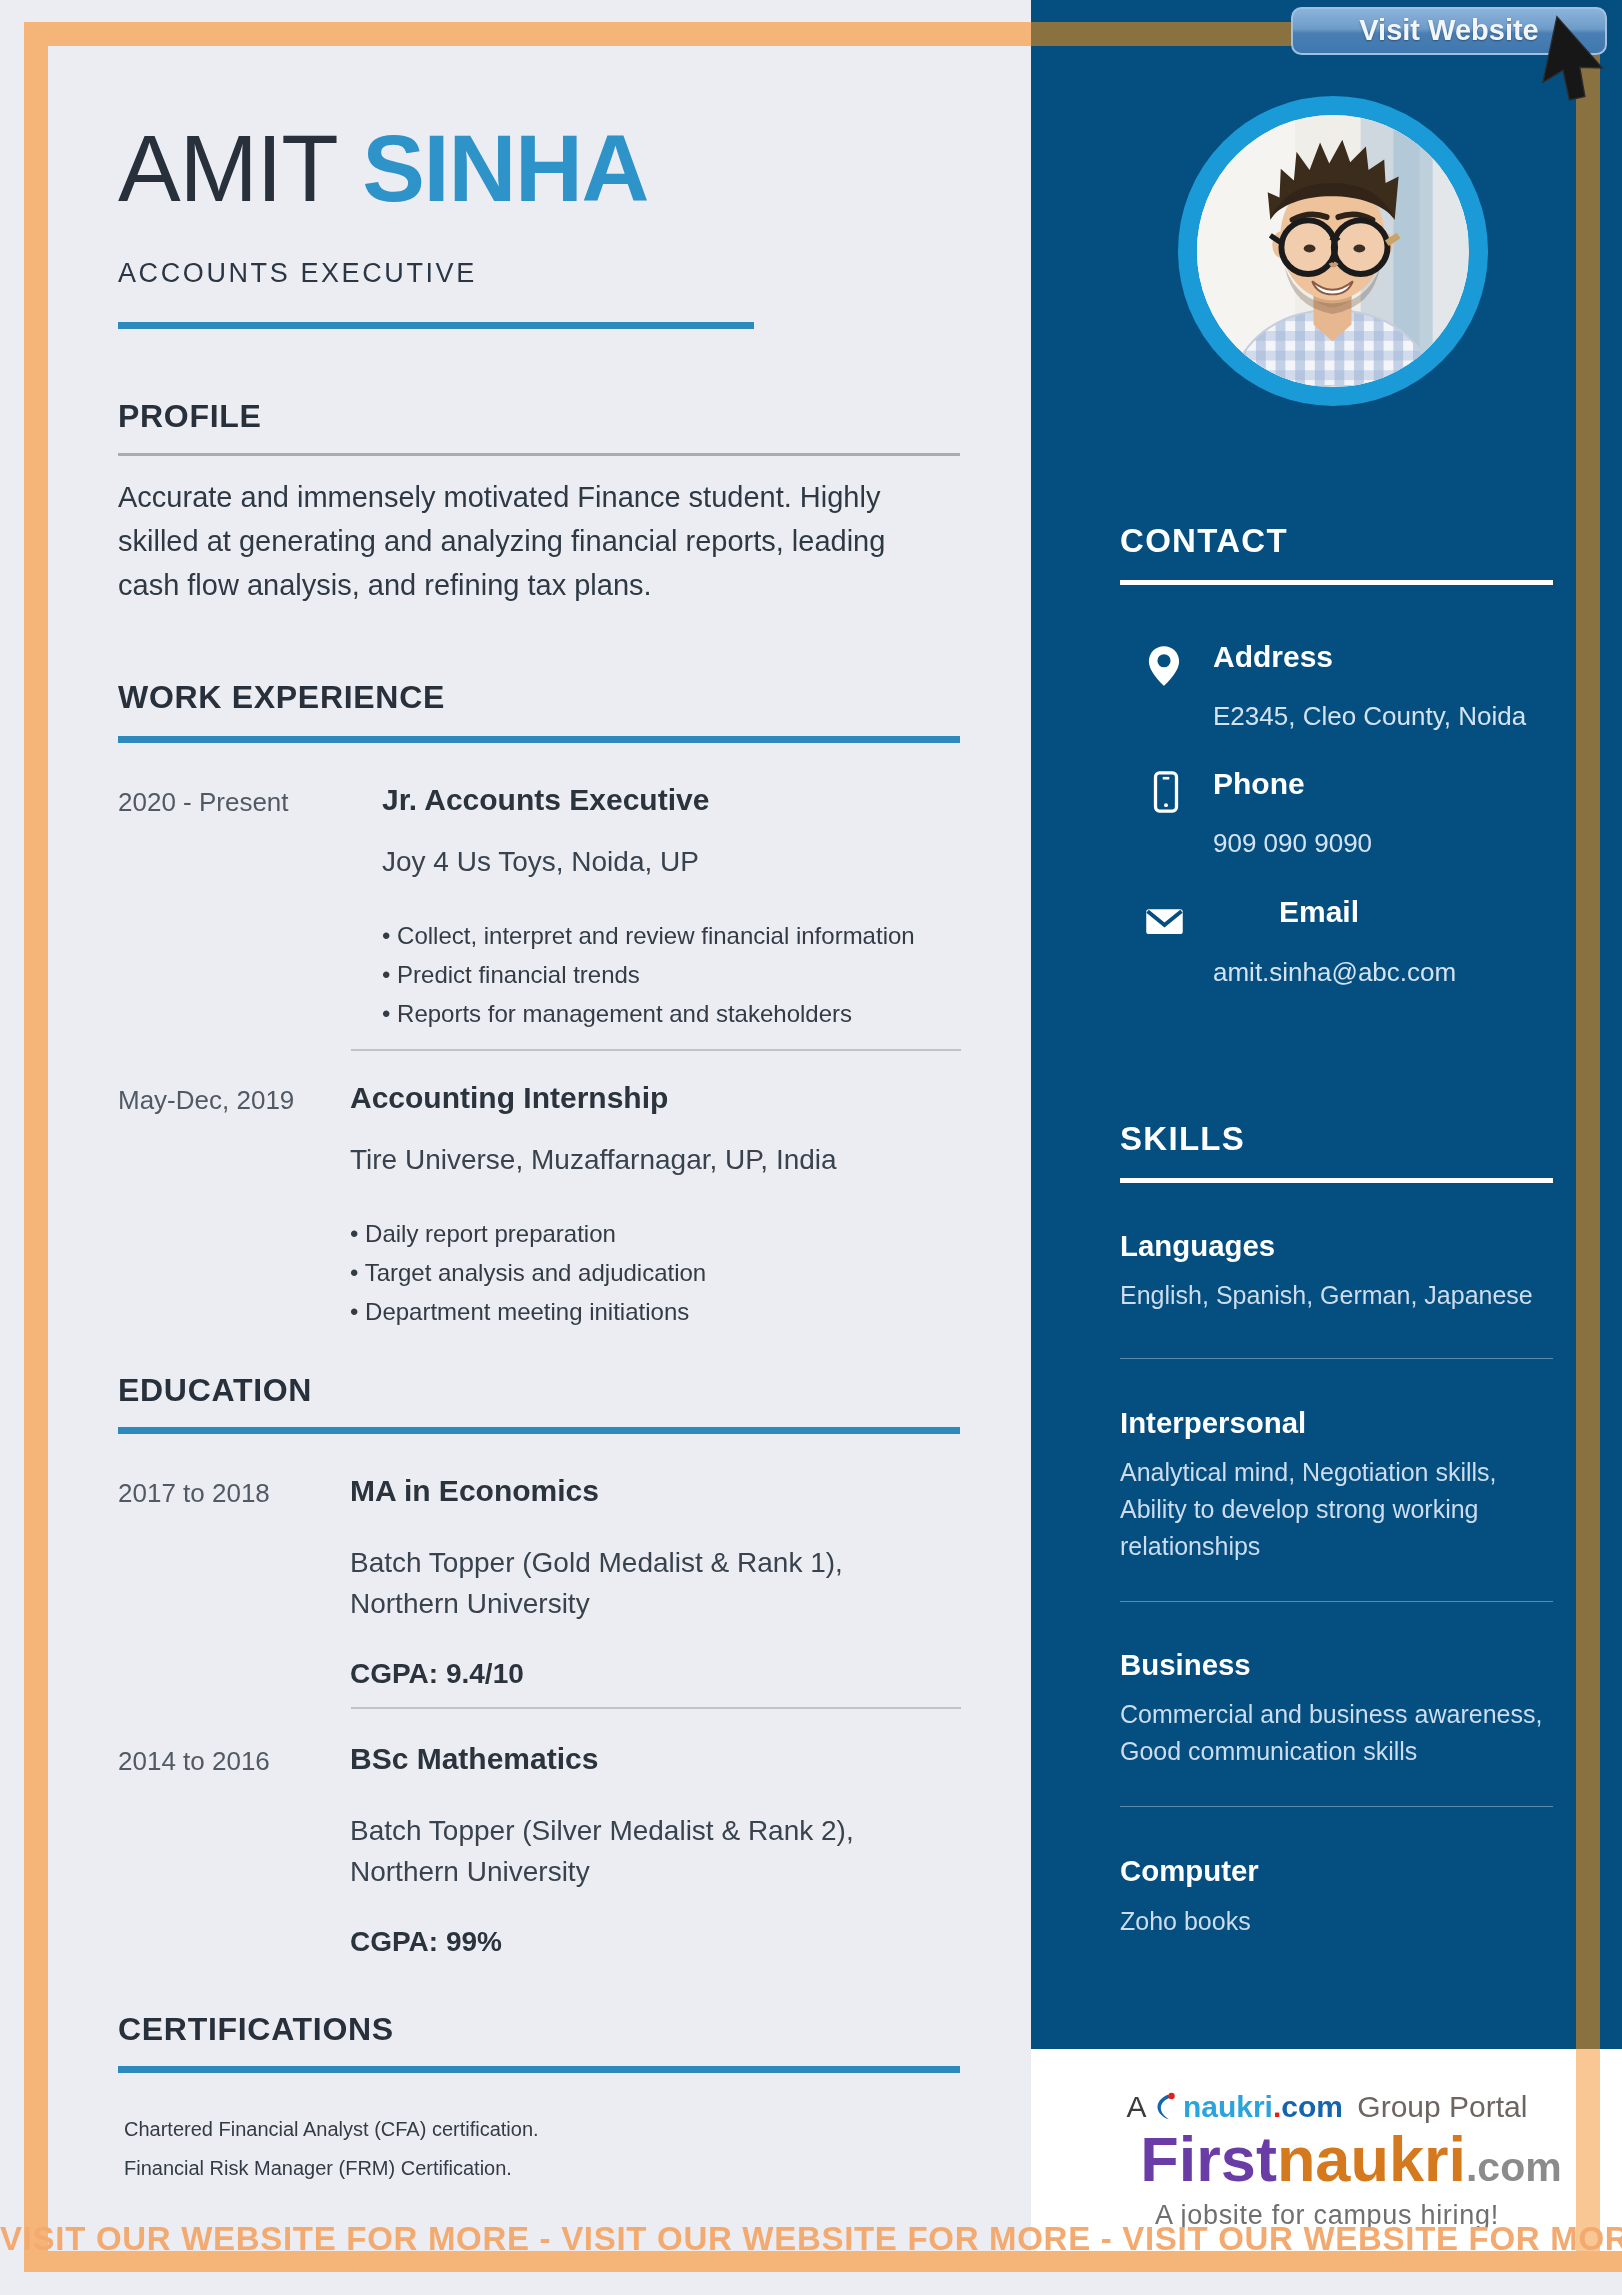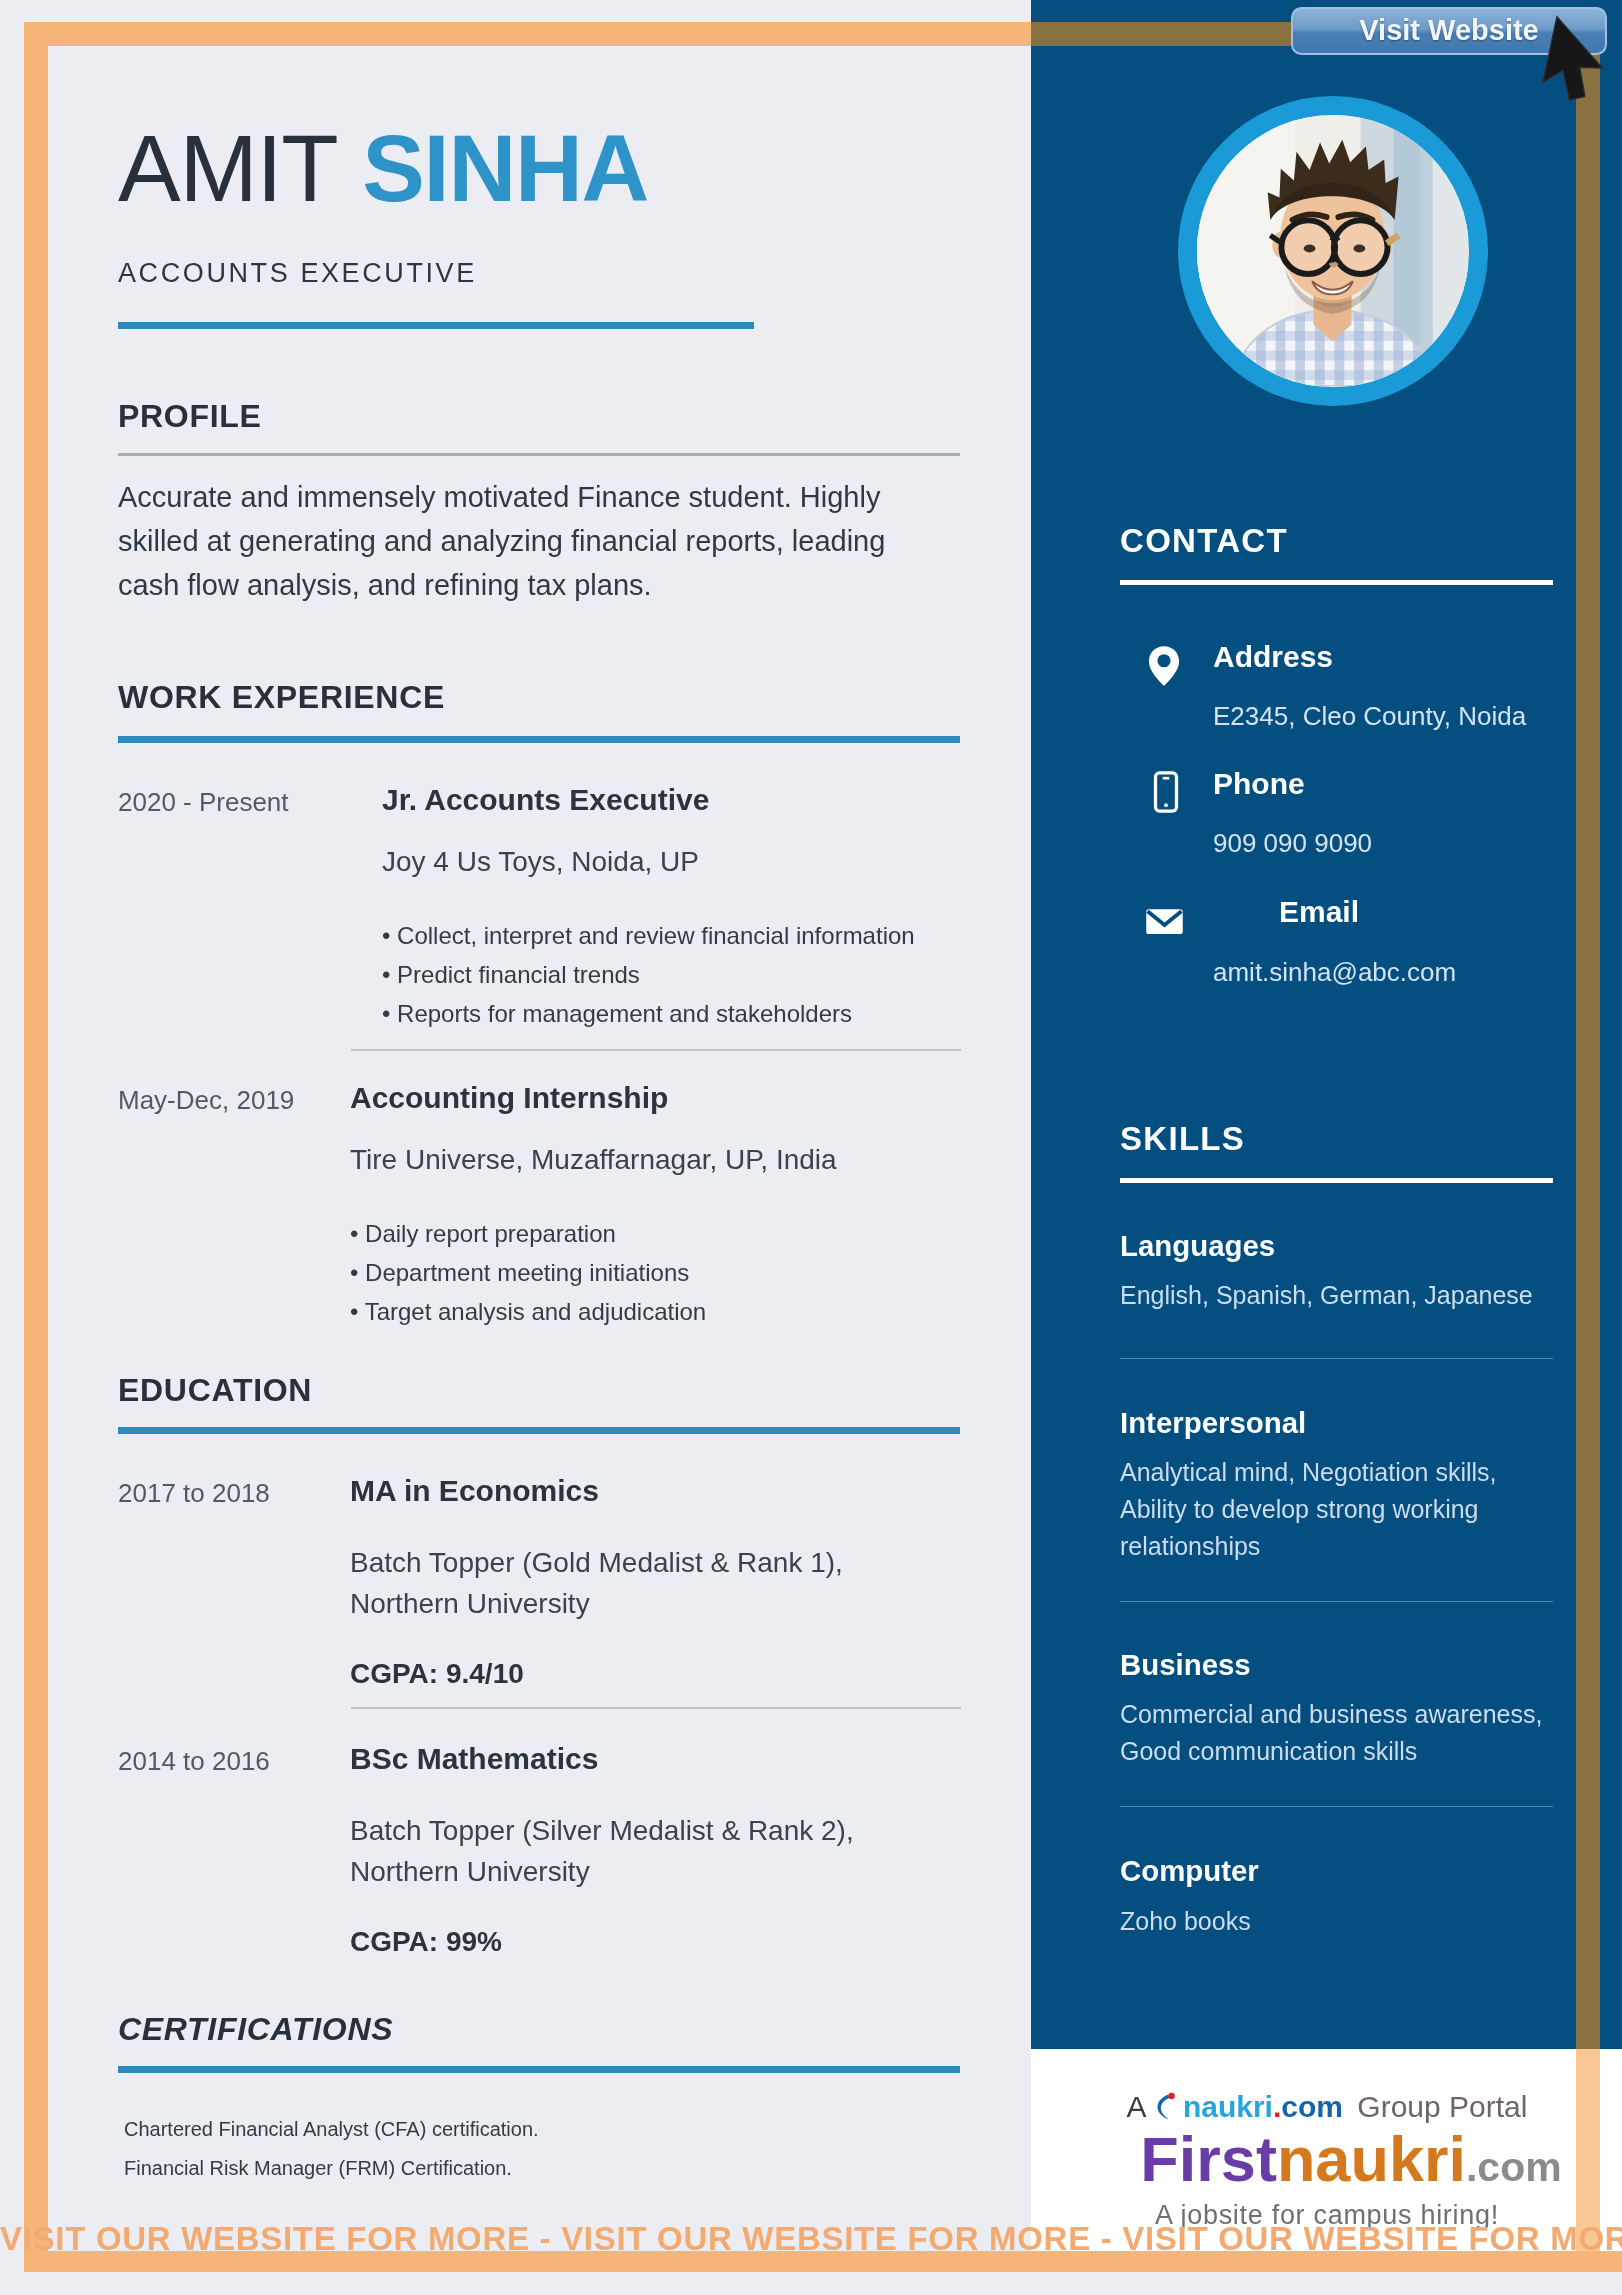--- a/index.html
+++ b/index.html
@@ -116,22 +116,22 @@
   </div>
   <div class="abs div-gray" style="left:351px;top:1049px;width:610px;"></div>
 
   <div class="abs leftcol entry" style="top:1081px;">
     <div class="dates">May-Dec, 2019</div>
     <div>
       <div class="etitle">Accounting Internship</div>
       <div class="ecompany">Tire Universe, Muzaffarnagar, UP, India</div>
       <ul class="bullets">
         <li>Daily report preparation</li>
+        <li>Target analysis and adjudication</li>
         <li>Department meeting initiations</li>
-        <li>Target analysis and adjudication</li>
       </ul>
     </div>
   </div>
 
   <div class="abs leftcol sec-h" style="top:1372px;">EDUCATION</div>
   <div class="abs leftcol rule-blue" style="top:1427px;width:842px;"></div>
 
   <div class="abs leftcol entry" style="top:1474px;">
     <div class="dates">2017 to 2018</div>
     <div>
@@ -150,21 +150,21 @@
     <div>
       <div class="etitle">BSc Mathematics</div>
       <div class="edetail">
         <div>Batch Topper (Silver Medalist &amp; Rank 2),</div>
         <div>Northern University</div>
       </div>
       <div class="escore">CGPA: 99%</div>
     </div>
   </div>
 
-  <div class="abs leftcol sec-h" style="top:2011px;font-style:italic;">CERTIFICATIONS</div>
+  <div class="abs leftcol sec-h" style="top:2011px;">CERTIFICATIONS</div>
   <div class="abs leftcol rule-blue" style="top:2066px;width:842px;"></div>
   <div class="abs" style="left:124px;top:2110px;">
     <div class="certline">Chartered Financial Analyst (CFA) certification.</div>
     <div class="certline">Financial Risk Manager (FRM) Certification.</div>
   </div>
 
   <div id="photo-ring" class="abs">
     <svg width="271" height="271" viewBox="0 0 414 414">
       <defs>
         <pattern id="ging" width="30" height="30" patternUnits="userSpaceOnUse">

